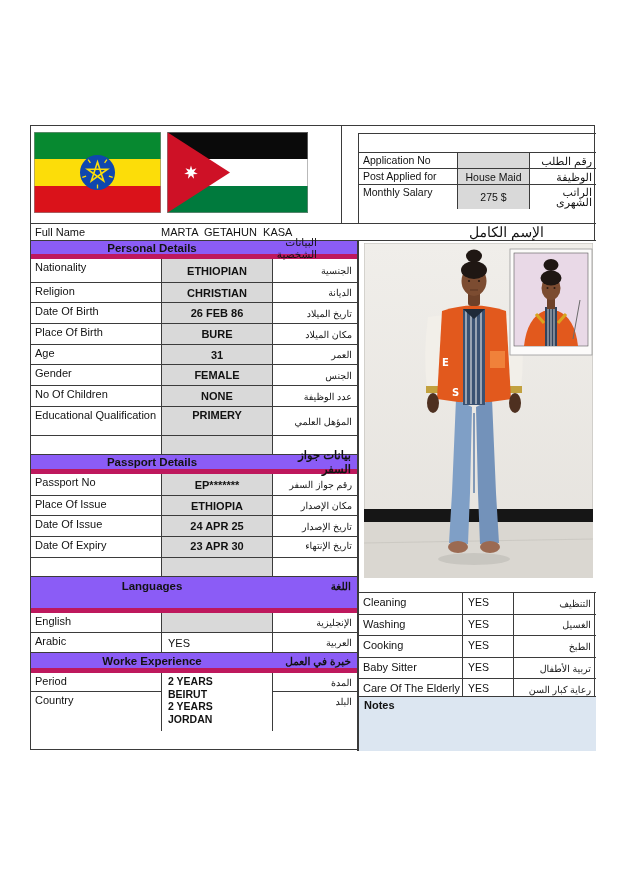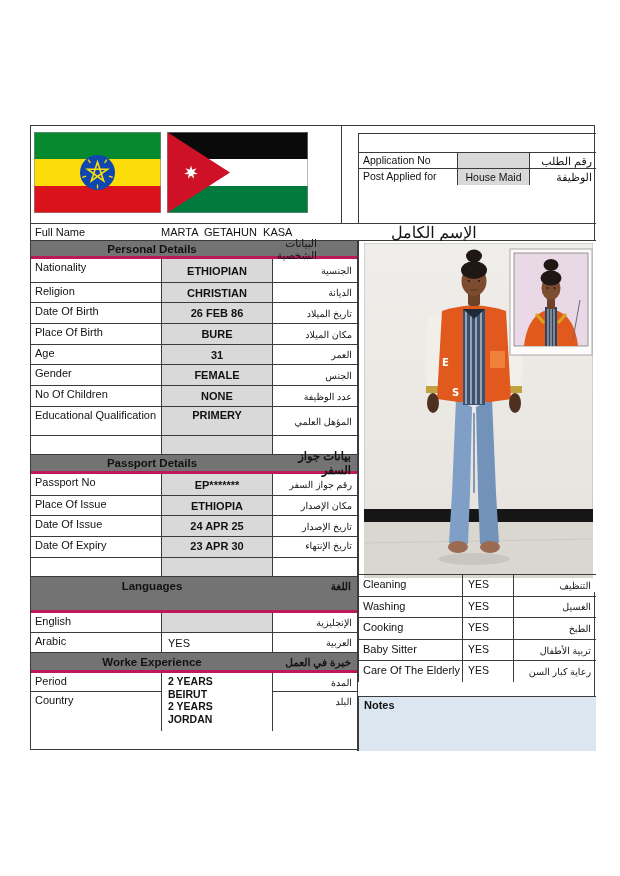--- a/index.html
+++ b/index.html
@@ -24,25 +24,25 @@
       font-weight:normal;font-size:10.5px;display:flex;align-items:center;justify-content:center;
       text-align:center;box-sizing:border-box;}
   .a3{flex:1;font-size:11px;display:flex;align-items:center;justify-content:flex-end;
       padding-right:4px;text-align:right;box-sizing:border-box;line-height:10px;}
 
   
   .fullname{left:0;top:97px;width:565px;height:18px;border-top:1px solid #3b3b3b;
             border-bottom:1px solid #3b3b3b;display:flex;align-items:center;}
   .fn-label{width:130px;font-size:11px;padding-left:4px;box-sizing:border-box;}
   .fn-value{width:230px;font-size:11px;white-space:pre;}
-  .fn-ar{flex:1;font-size:16px;padding-right:52px;box-sizing:border-box;}
+  .fn-ar{flex:1;text-align:right;font-size:14px;padding-right:52px;box-sizing:border-box;}
 
   
   .left-table{left:0;top:115px;width:327px;height:510px;border-right:1px solid #3b3b3b;}
-  .lheader{display:flex;background:#737373;border-bottom:3px solid #be185d;
+  .lheader{display:flex;background:#8b5cf6;border-bottom:5px solid #be185d;
            align-items:center;box-sizing:border-box;}
   .lheader.tall{align-items:flex-start;padding-top:3px;}
   .hen{width:242px;text-align:center;font-weight:bold;font-size:11.5px;}
   .har{flex:1;text-align:right;padding-right:6px;font-size:10.5px;font-weight:bold;box-sizing:border-box;}
   .lrow{display:flex;border-bottom:1px solid #3b3b3b;box-sizing:border-box;}
   .c1{width:130px;font-size:11px;padding:2px 2px 0 4px;box-sizing:border-box;line-height:13px;}
   .c2{width:112px;background:#d9d9d9;border-left:1px solid #3b3b3b;border-right:1px solid #3b3b3b;
       font-weight:bold;font-size:11px;display:flex;align-items:center;justify-content:center;
       text-align:center;box-sizing:border-box;}
   .c2.plain{background:#fff;font-weight:normal;justify-content:flex-start;padding-left:6px;}
@@ -56,21 +56,21 @@
   .w1b{flex:1;font-size:11px;padding:2px 0 0 4px;box-sizing:border-box;}
   .w2{width:112px;border-left:1px solid #3b3b3b;border-right:1px solid #3b3b3b;
       font-weight:bold;font-size:10.5px;line-height:12.5px;padding:2px 0 0 6px;box-sizing:border-box;}
   .w3{flex:1;display:flex;flex-direction:column;box-sizing:border-box;}
   .w3a{height:19px;border-bottom:1px solid #3b3b3b;font-size:9.5px;text-align:right;
        padding:4px 5px 0 0;box-sizing:border-box;}
   .w3b{flex:1;font-size:9.5px;text-align:right;padding:4px 5px 0 0;box-sizing:border-box;}
 
   
   .photo-cell{left:327px;top:115px;width:238px;height:351px;border-left:1px solid #3b3b3b;background:#fff;}
-  .skills-table{left:327px;top:448px;width:238px;height:108px;border-left:1px solid #3b3b3b;
+  .skills-table{left:327px;top:466px;width:238px;height:108px;border-left:1px solid #3b3b3b;
                 border-top:1px solid #3b3b3b;display:flex;flex-direction:column;}
   .srow{flex:1;display:flex;border-bottom:1px solid #3b3b3b;box-sizing:border-box;}
   .srow:last-child{border-bottom:none;}
   .s1{width:103px;font-size:11px;padding:3px 0 0 4px;box-sizing:border-box;}
   .s2{width:52px;border-left:1px solid #3b3b3b;border-right:1px solid #3b3b3b;
       font-size:10.5px;padding:3px 0 0 5px;box-sizing:border-box;}
   .s3{flex:1;font-size:9.5px;display:flex;align-items:center;justify-content:flex-end;
       padding-right:5px;text-align:right;box-sizing:border-box;}
   .notes{left:327px;top:570px;width:238px;height:55px;border-left:1px solid #3b3b3b;
          border-top:1px solid #3b3b3b;background:#dce6f1;font-weight:bold;font-size:11px;
@@ -115,20 +115,25 @@
       <div class="arow" style="height:16px">
         <div class="a1">Application No</div>
         <div class="a2"></div>
         <div class="a3">رقم الطلب</div>
       </div>
       <div class="arow" style="height:16px">
         <div class="a1">Post Applied for</div>
         <div class="a2">House Maid</div>
         <div class="a3">الوظيفة</div>
       </div>
+      <div class="arow" style="height:24px">
+        <div class="a1">Monthly Salary</div>
+        <div class="a2">275 $</div>
+        <div class="a3">الراتب الشهرى</div>
+      </div>
     </div>
 
     <div class="abs fullname">
       <div class="fn-label">Full Name</div>
       <div class="fn-value">MARTA  GETAHUN  KASA</div>
       <div class="fn-ar">الإسم الكامل</div>
     </div>
 
     <div class="abs left-table">
 

